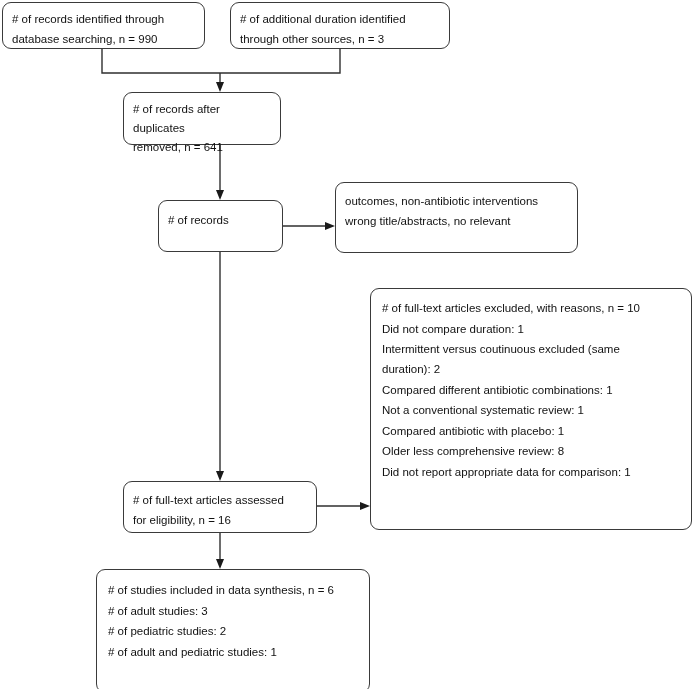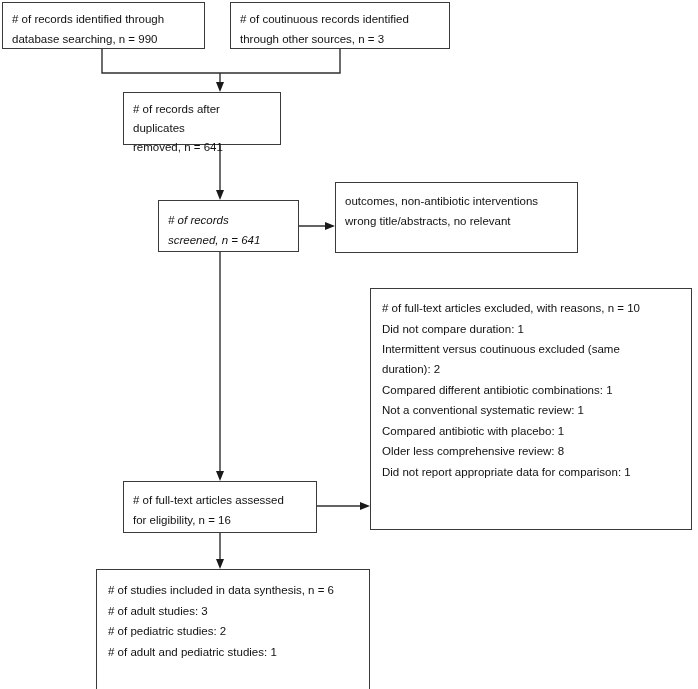--- a/index.html
+++ b/index.html
@@ -16,21 +16,21 @@
     position: relative;
     width: 698px;
     height: 689px;
     background: #ffffff;
     overflow: hidden;
   }
   .node {
     position: absolute;
     box-sizing: border-box;
     border: 1px solid #3a3a3a;
-    border-radius: 0;
+    border-radius: 9px;
     background: #ffffff;
     font-size: 11.5px;
     line-height: 1.62;
     color: #111111;
     padding: 7px 9px 6px 9px;
     z-index: 3;
   }
   .node p {
     margin: 0;
   }
@@ -85,32 +85,31 @@
     <line x1="220" y1="533" x2="220" y2="561"></line>
     <polygon points="220,569 216,559 224,559"></polygon>
   </svg>
 
   <div class="node tight" style="left:2px; top:2px; width:203px; height:47px;">
     <p># of records identified through</p>
     <p>database searching, n = 990</p>
   </div>
 
   <div class="node tight" style="left:230px; top:2px; width:220px; height:47px;">
-    <p># of coutinuous records identified</p>
+    <p># of additional duration identified</p>
     <p>through other sources, n = 3</p>
   </div>
 
   <div class="node tight" style="left:123px; top:92px; width:158px; height:53px;">
     <p># of records after duplicates</p>
     <p>removed, n = 641</p>
   </div>
 
-  <div class="node tight" style="left:158px; top:200px; width:141px; height:52px; padding-top:10px;font-style:italic;">
+  <div class="node tight" style="left:158px; top:200px; width:125px; height:52px; padding-top:10px;">
     <p># of records</p>
-    <p>screened, n = 641</p>
   </div>
 
   <div class="node tight" style="left:335px; top:182px; width:243px; height:71px; padding-top:9px;">
     <p>outcomes, non-antibiotic interventions</p>
     <p>wrong title/abstracts, no relevant</p>
   </div>
 
   <div class="node spaced" style="left:370px; top:288px; width:322px; height:242px; padding:10px 10px 8px 11px;">
     <p># of full-text articles excluded, with reasons, n = 10</p>
     <p>Did not compare duration: 1</p>

